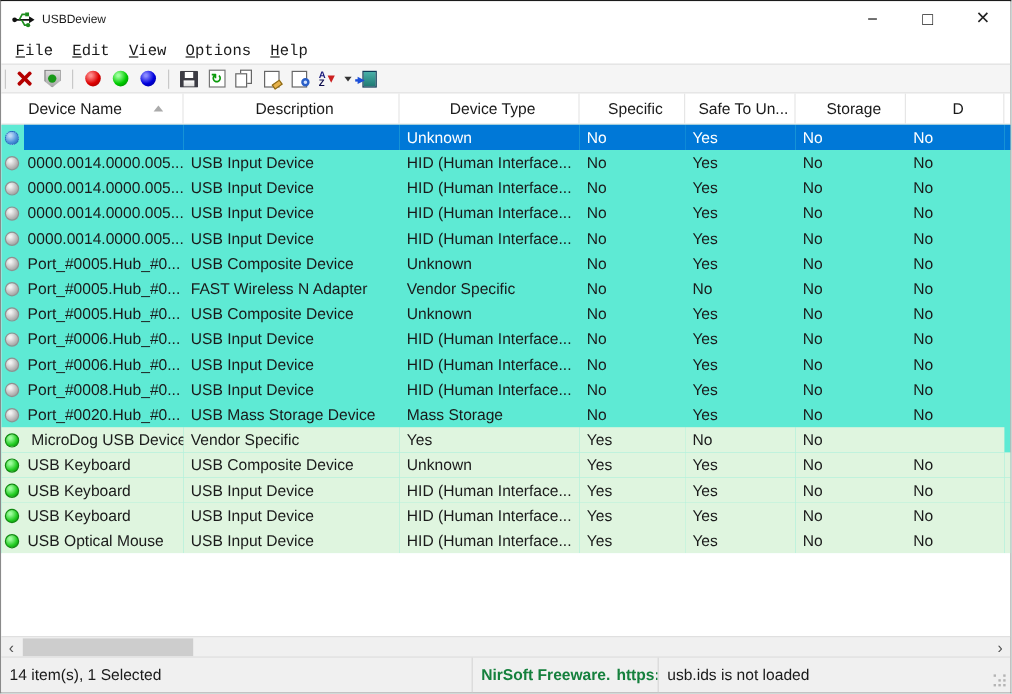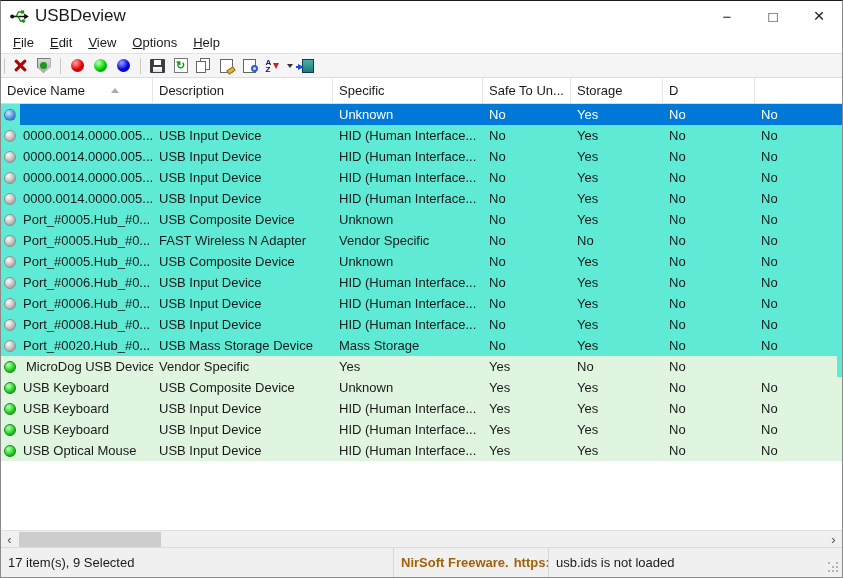--- a/index.html
+++ b/index.html
@@ -8,29 +8,29 @@
 
   .window {
     width:843px; height:578px; background:#fff;
     border:1px solid #8a8a8a; border-top:1px solid #1b1b1b;
     display:flex; flex-direction:column; overflow:hidden; position:relative;
   }
 
   
   .titlebar { height:30px; flex:0 0 30px; display:flex; align-items:center; background:#fff; }
   .app-icon { margin:0 6px 0 9px; display:flex; align-items:center; }
-  .title-text { font-size:17px; }
+  .title-text { font-size:10px; }
   .win-controls { margin-left:auto; display:flex; height:100%; }
   .win-btn { width:46px; height:100%; display:flex; align-items:center; justify-content:center; font-size:14px; color:#222; }
   .wc-min::before{ content:"\2212"; font-size:15px; }
   .wc-max::before{ content:"\25A1"; font-size:15px; }
   .wc-close::before{ content:"\00D7"; font-size:19px; }
 
   
-  .menubar { height:22px; flex:0 0 22px; display:flex; align-items:center; padding-left:4px; background:#fff; font-size:13px; }
+  .menubar { height:22px; flex:0 0 22px; display:flex; align-items:center; padding-left:4px; background:#fff; font-size:13px;font-family:Liberation Mono, monospace; }
   .menu-item { padding:2px 8px; display:inline-block; }
   .menu-item::first-letter { text-decoration:underline; }
 
   
   .toolbar { height:25px; flex:0 0 25px; background:#f5f5f5; border-top:1px solid #e2e2e2; border-bottom:1px solid #dcdcdc; display:flex; align-items:center; padding-left:2px; }
   .tb-grip { width:1px; height:16px; background:#c8c8c8; margin:0 4px 0 1px; }
   .tb-sep { width:1px; height:16px; background:#c8c8c8; margin:0 5px; }
   .ti { width:19px; height:18px; margin:0 2px; display:flex; align-items:center; justify-content:center; position:relative; }
 
   .g-x { position:relative; width:15px; height:15px; }
@@ -65,21 +65,21 @@
   .g-sort .az b:nth-child(2){ color:#0a0a4a; }
   .g-sort .arr { width:0; height:0; border-left:3px solid transparent; border-right:3px solid transparent; border-top:6px solid #cc2020; margin-left:2px; }
   .g-caret { width:0; height:0; border-left:3px solid transparent; border-right:3px solid transparent; border-top:4px solid #333; margin:0 3px; }
   .g-exit { width:12px; height:14px; background:linear-gradient(#49b0a8,#1f7a74); border:1px solid #0c3a56; position:relative; }
   .g-exit i { position:absolute; left:-5px; top:4px; width:0; height:0; border-top:3px solid transparent; border-bottom:3px solid transparent; border-left:6px solid #1b4fd8; }
   .g-exit u { position:absolute; left:-7px; top:6px; width:5px; height:2px; background:#1b4fd8; }
 
   
   .lv-header { height:26px; flex:0 0 26px; display:grid; grid-template-columns:152px 180px 150px 88px 92px 92px 82px 1fr;
     border-bottom:1px solid #dcdcdc; background:#fff; font-size:13px; }
-  .hcell { display:flex; align-items:center; padding-left:6px; border-right:1px solid #e6e6e6; overflow:hidden; white-space:nowrap; }
+  .hcell { display:flex; align-items:center; padding-left:6px; border-right:1px solid #e6e6e6; overflow:hidden; white-space:nowrap;justify-content:center; }
   .sort-arrow { width:0; height:0; border-left:4px solid transparent; border-right:4px solid transparent; border-bottom:5px solid #aaa; margin-left:26px; }
 
   
   .lv-body { background:#5eead4; }
   .lv-row { display:grid; grid-template-columns:19px 133px 180px 150px 88px 92px 92px 82px 1fr; height:21px; font-size:13px; }
   .cell { display:flex; align-items:center; padding-left:6px; overflow:hidden; white-space:nowrap; }
   .icon-cell { padding-left:3px; justify-content:flex-start; }
   .c-name { padding-left:3px; }
   .ball { width:12px; height:12px; border-radius:50%; flex:0 0 12px; }
   .ball-off { background:radial-gradient(circle at 35% 30%, #f2f2f2 10%, #b8b8b8 60%, #8a8a8a); border:1px solid #909090; }
@@ -94,21 +94,21 @@
   .hscroll { height:17px; flex:0 0 17px; background:#f0f0f0; border-top:1px solid #e0e0e0; position:relative; }
   .hs-arrow { position:absolute; top:0; width:17px; height:16px; display:flex; align-items:center; justify-content:center; color:#505050; font-size:13px; }
   .hs-left { left:0; } .hs-right { right:0; }
   .hs-left::before{ content:"\2039"; } .hs-right::before{ content:"\203A"; }
   .hs-thumb { position:absolute; left:18px; top:1px; width:142px; height:15px; background:#cdcdcd; }
 
   
   .statusbar { height:30px; flex:0 0 30px; background:#f0f0f0; border-top:1px solid #dcdcdc; display:grid; grid-template-columns:392px 155px 1fr; font-size:13px; position:relative; }
   .sb-pane { display:flex; align-items:center; padding-left:7px; overflow:hidden; white-space:nowrap; }
   .sb-pane + .sb-pane { border-left:1px solid #d8d8d8; }
-  .sb-blue { color:#a16207; font-weight:bold; }
+  .sb-blue { color:#15803d; font-weight:bold; }
   .sb-blue .lnk { margin-left:5px; }
   .grip { position:absolute; right:4px; bottom:4px; width:11px; height:11px; }
   .grip::before { content:""; position:absolute; left:0; top:0; width:2px; height:2px; background:#b4b4b4;
     box-shadow:8px 0 0 #b4b4b4, 8px 4px 0 #b4b4b4, 8px 8px 0 #b4b4b4, 4px 4px 0 #b4b4b4, 4px 8px 0 #b4b4b4, 0 8px 0 #b4b4b4; left:auto; right:8px; top:0; }
 </style>
 </head>
 <body>
 
 <div class="window">
 
@@ -203,20 +203,21 @@
         </span>
       </span>
   </div>
 
   <div class="lv-header">
     <span class="hcell">
         <span>Device Name</span>
         <span class="sort-arrow"></span>
       </span>
     <span class="hcell">Description</span>
+    <span class="hcell">Device Type</span>
     <span class="hcell">Specific</span>
     <span class="hcell">Safe To Un...</span>
     <span class="hcell">Storage</span>
     <span class="hcell">D</span>
   </div>
 
   <div class="lv-body">
       <div class="lv-row selected">
       <span class="cell icon-cell">
           <span class="ball ball-selected"></span>
@@ -441,21 +442,21 @@
 
   <div class="lv-filler"></div>
 
   <div class="hscroll">
     <span class="hs-arrow hs-left"></span>
     <span class="hs-thumb"></span>
     <span class="hs-arrow hs-right"></span>
   </div>
 
   <div class="statusbar">
-    <span class="sb-pane">17 item(s), 9 Selected</span>
+    <span class="sb-pane">14 item(s), 1 Selected</span>
     <span class="sb-pane sb-blue">
       <span>NirSoft Freeware.</span>
       <span class="lnk">https://www.nirsoft.net</span>
     </span>
     <span class="sb-pane">usb.ids is not loaded</span>
     <span class="grip"></span>
   </div>
 
 </div>
 

